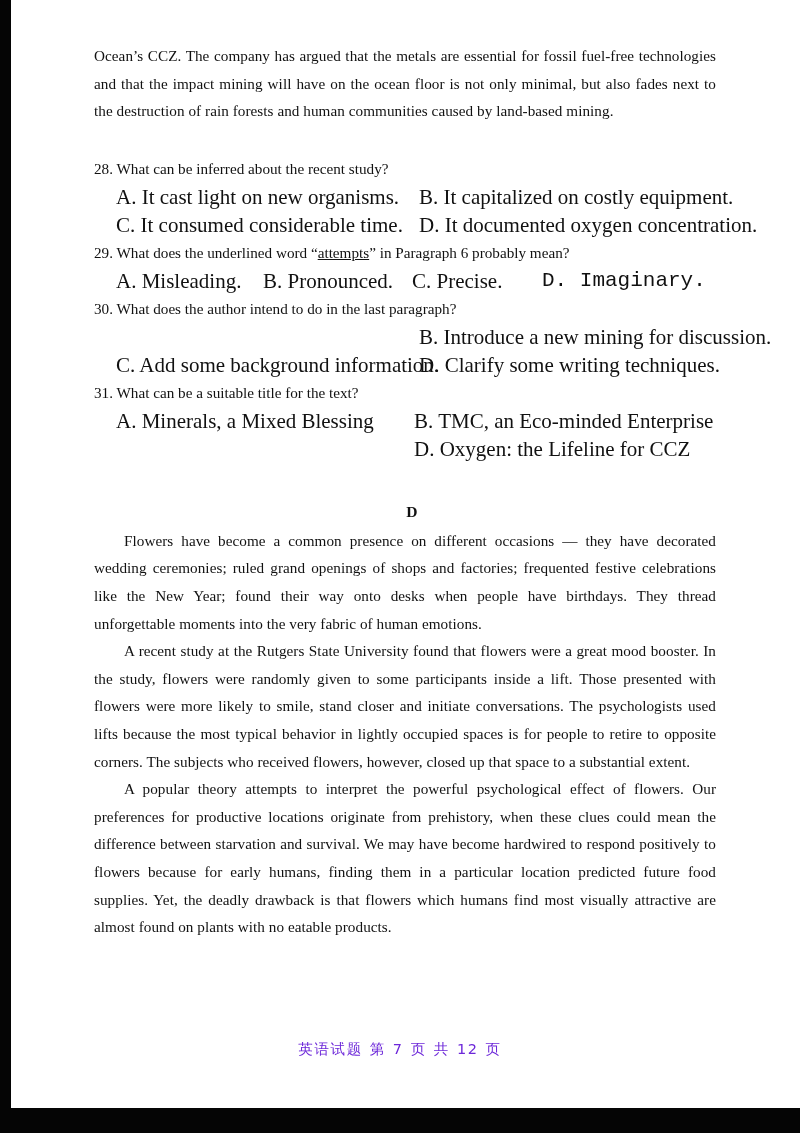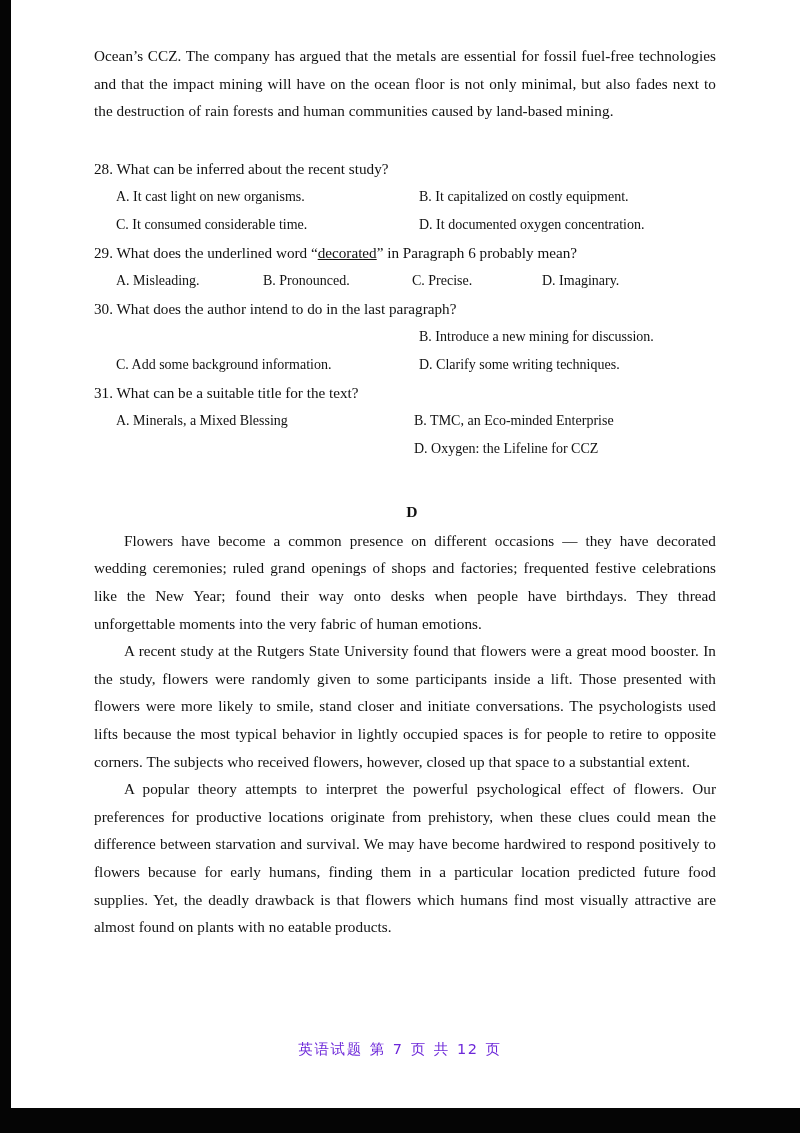--- a/index.html
+++ b/index.html
@@ -56,37 +56,37 @@
   
   .qblock { margin: 0; }
   .qstem {
     font-size: 15.2px;
     line-height: 28px;
     margin: 0;
     white-space: nowrap;
   }
   .qopts {
     position: relative;
-    font-size: 14px;
+    font-size: 21px;
     line-height: 28px;
     height: 28px;
   }
   .opt {
     position: absolute;
     top: 0;
     white-space: nowrap;
   }
   
   .col-a { left: 22px; }
   .col-b { left: 325px; }
   
   .c4-a { left: 22px; }
   .c4-b { left: 125px; margin-left: 44px; }
   .c4-c { left: 318px; }
-  .c4-d { left: 448px; }
+  .c4-d { left: 448px; font-family: Liberation Mono, monospace; }
   
   .t-a { left: 22px; }
   .t-b { left: 320px; }
 
   u.underlined { text-decoration: underline; text-underline-offset: 1px; }
 
   .section-letter {
     text-align: center;
     font-weight: bold;
     font-size: 15.6px;
@@ -128,21 +128,21 @@
         <span class="opt col-a">A. It cast light on new organisms.</span>
         <span class="opt col-b">B. It capitalized on costly equipment.</span>
       </div>
       <div class="qopts">
         <span class="opt col-a">C. It consumed considerable time.</span>
         <span class="opt col-b">D. It documented oxygen concentration.</span>
       </div>
     </div>
 
     <div class="qblock">
-      <p class="qstem"><span>29. What does the underlined word “</span><u class="underlined">decorated</u><span>” in Paragraph 6 probably mean?</span></p>
+      <p class="qstem"><span>29. What does the underlined word “</span><u class="underlined">attempts</u><span>” in Paragraph 6 probably mean?</span></p>
       <div class="qopts">
         <span class="opt c4-a">A. Misleading.</span>
         <span class="opt c4-b">B. Pronounced.</span>
         <span class="opt c4-c">C. Precise.</span>
         <span class="opt c4-d">D. Imaginary.</span>
       </div>
     </div>
 
     <div class="qblock">
       <p class="qstem">30. What does the author intend to do in the last paragraph?</p>

